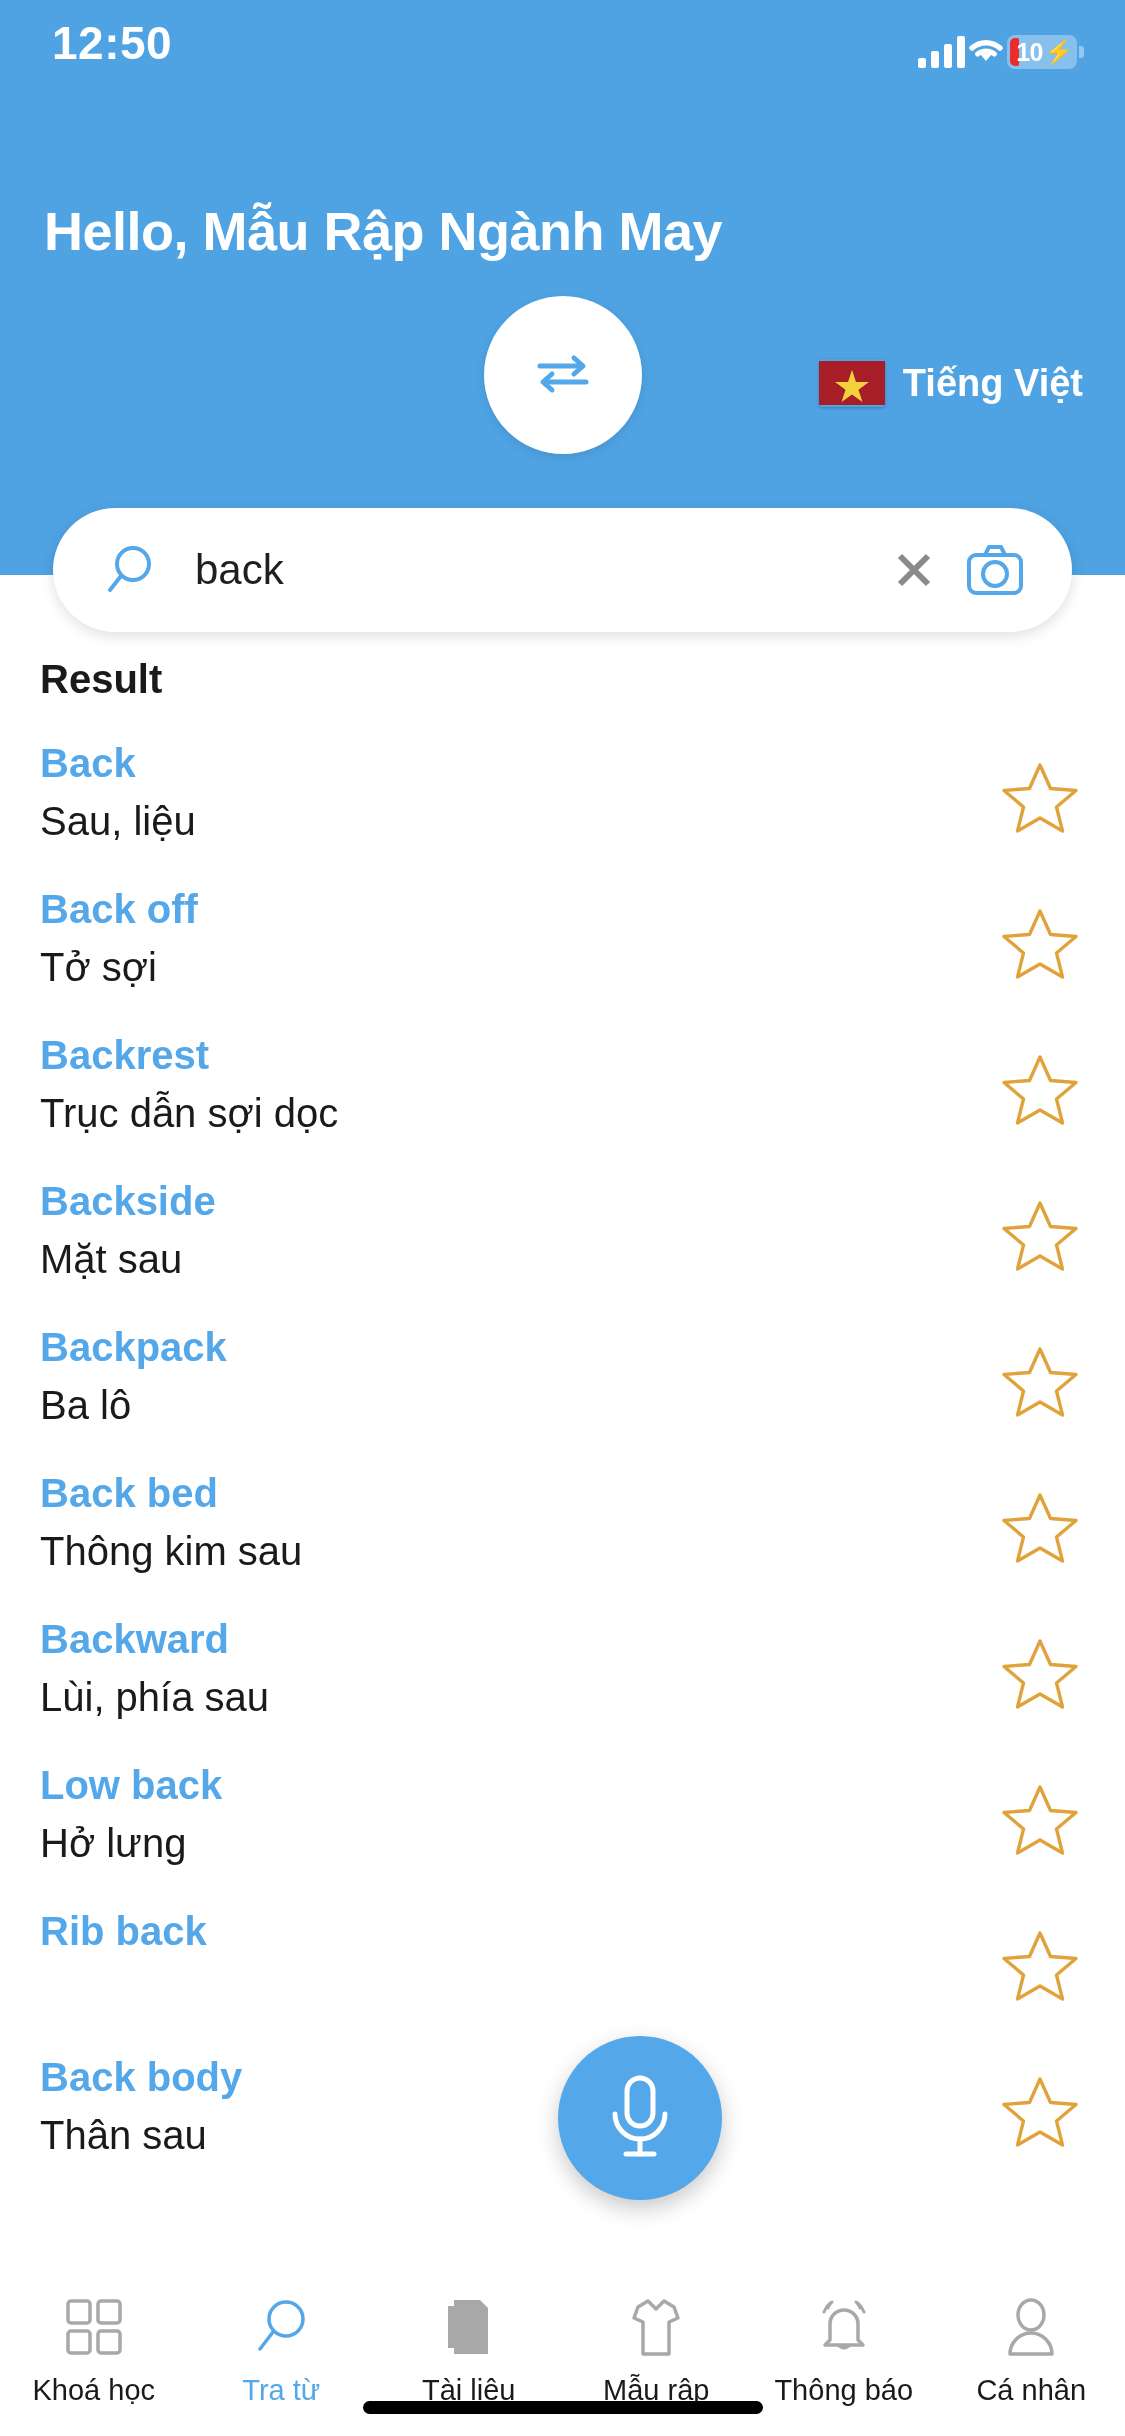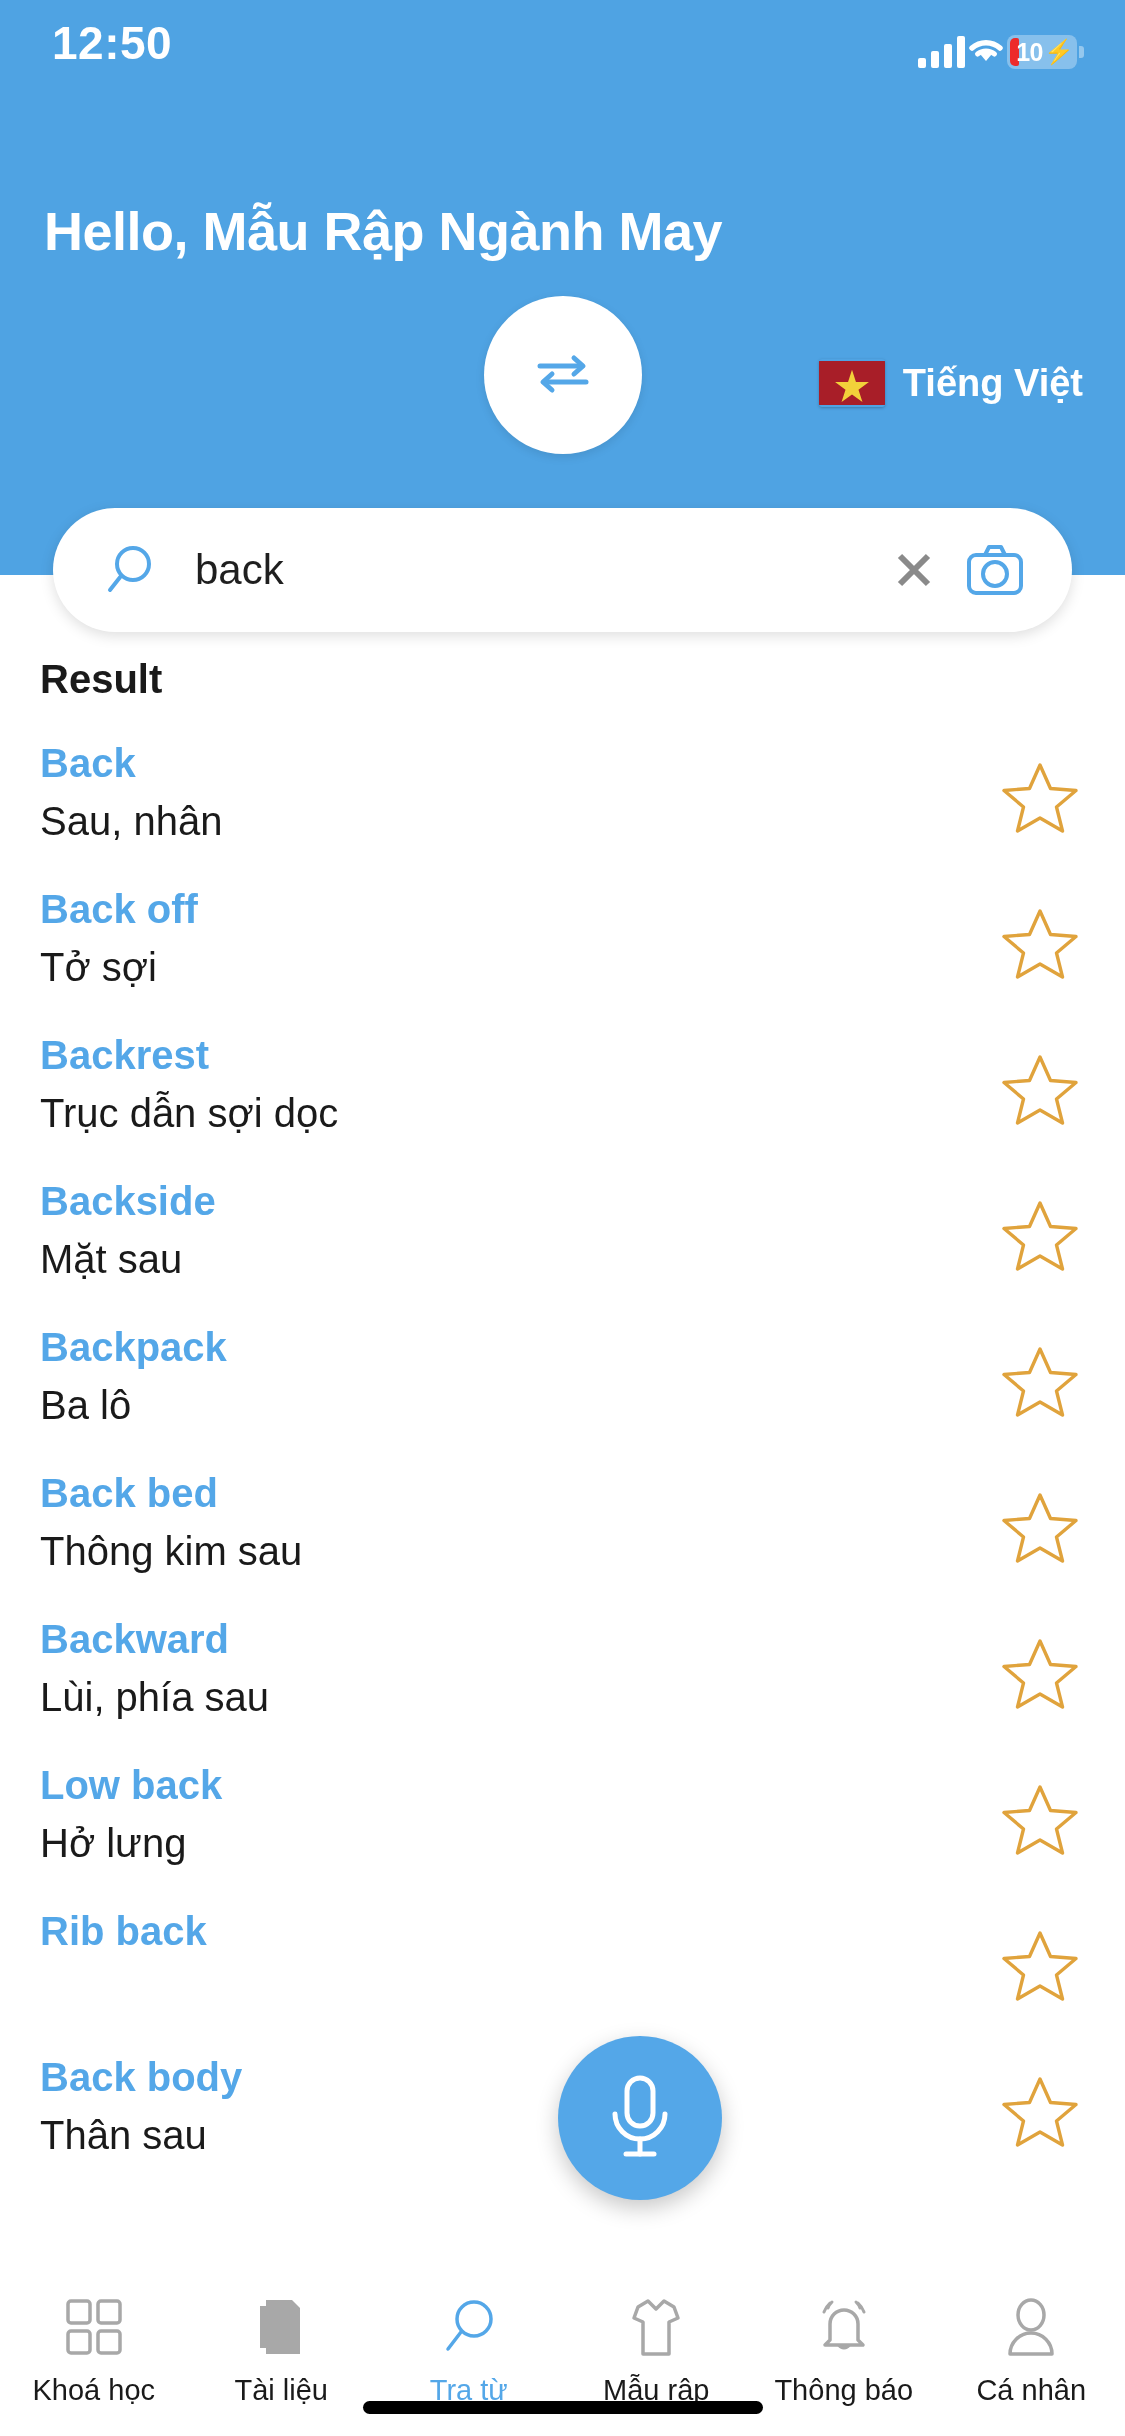--- a/index.html
+++ b/index.html
@@ -250,21 +250,21 @@
       <circle cx="31" cy="32" r="12" stroke="#54A7E8" stroke-width="4" fill="none"></circle>
     </svg>
   </span>
 </div>
 
 <div id="content">
   <div id="result-title">Result</div>
   <div id="result-list">
       <div class="result-row">
         <div class="r-term">Back</div>
-        <div class="r-def">Sau, nhân</div>
+        <div class="r-def">Sau, liệu</div>
         <span class="r-star"><svg width="78" height="78" viewBox="0 0 78 78">
             <polygon points="39,6 49.5,29.5 75,31.5 55.5,48 61.5,72 39,59 16.5,72 22.5,48 3,31.5 28.5,29.5" fill="none" stroke="#E0A33C" stroke-width="3.4" stroke-linejoin="round"></polygon>
           </svg></span>
       </div>
       <div class="result-row">
         <div class="r-term">Back off</div>
         <div class="r-def">Tở sợi</div>
         <span class="r-star"><svg width="78" height="78" viewBox="0 0 78 78">
             <polygon points="39,6 49.5,29.5 75,31.5 55.5,48 61.5,72 39,59 16.5,72 22.5,48 3,31.5 28.5,29.5" fill="none" stroke="#E0A33C" stroke-width="3.4" stroke-linejoin="round"></polygon>
           </svg></span>
@@ -343,37 +343,37 @@
       <span class="nav-icon">
         <svg width="62" height="62" viewBox="0 0 62 62">
           <rect x="5" y="5" width="22" height="22" rx="3" stroke="#A8A8A8" stroke-width="3.5" fill="none"></rect>
           <rect x="35" y="5" width="22" height="22" rx="3" stroke="#A8A8A8" stroke-width="3.5" fill="none"></rect>
           <rect x="5" y="35" width="22" height="22" rx="3" stroke="#A8A8A8" stroke-width="3.5" fill="none"></rect>
           <rect x="35" y="35" width="22" height="22" rx="3" stroke="#A8A8A8" stroke-width="3.5" fill="none"></rect>
         </svg>
       </span>
       <span class="nav-label">Khoá học</span>
     </div>
+    <div class="nav-item active">
+      <span class="nav-icon">
+        <svg width="62" height="66" viewBox="0 0 62 66">
+          <circle cx="36" cy="25" r="17" stroke="#54A7E8" stroke-width="3.5" fill="none"></circle>
+          <path d="M23 38 L10 55" stroke="#54A7E8" stroke-width="3.5" fill="none" stroke-linecap="round"></path>
+        </svg>
+      </span>
+      <span class="nav-label">Tra từ</span>
+    </div>
     <div class="nav-item">
       <span class="nav-icon">
         <svg width="62" height="62" viewBox="0 0 62 62">
           <path d="M16 4 H42 L50 12 V58 H16 Z" fill="#A8A8A8"></path>
           <path d="M10 10 H16 V52 H10 Z" fill="#A8A8A8"></path>
         </svg>
       </span>
       <span class="nav-label">Tài liệu</span>
-    </div>
-    <div class="nav-item active">
-      <span class="nav-icon">
-        <svg width="62" height="66" viewBox="0 0 62 66">
-          <circle cx="36" cy="25" r="17" stroke="#54A7E8" stroke-width="3.5" fill="none"></circle>
-          <path d="M23 38 L10 55" stroke="#54A7E8" stroke-width="3.5" fill="none" stroke-linecap="round"></path>
-        </svg>
-      </span>
-      <span class="nav-label">Tra từ</span>
     </div>
     <div class="nav-item">
       <span class="nav-icon">
         <svg width="62" height="62" viewBox="0 0 62 62">
           <path d="M23 5 L13 11 L9 22 L18 26 L18 58 H44 V26 L53 22 L49 11 L39 5 L31 13 Z" stroke="#A8A8A8" stroke-width="3.5" fill="none" stroke-linejoin="round"></path>
         </svg>
       </span>
       <span class="nav-label">Mẫu rập</span>
     </div>
     <div class="nav-item">

